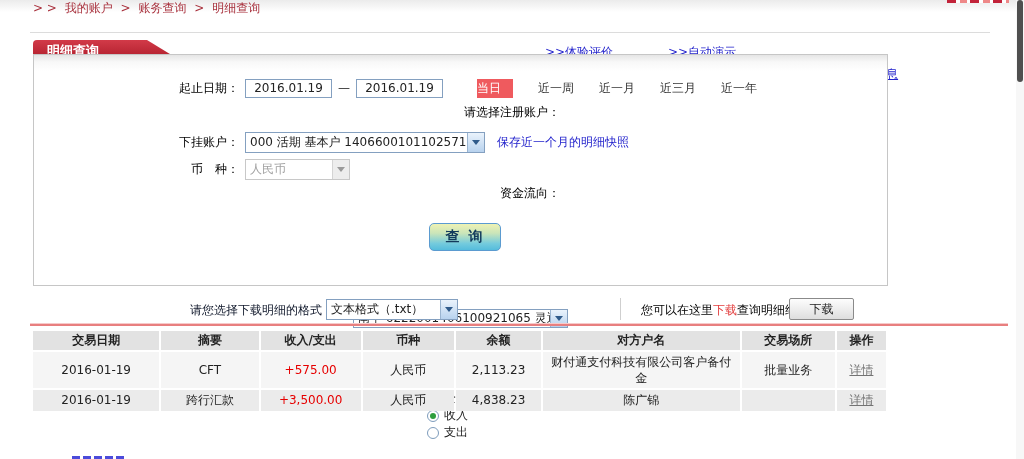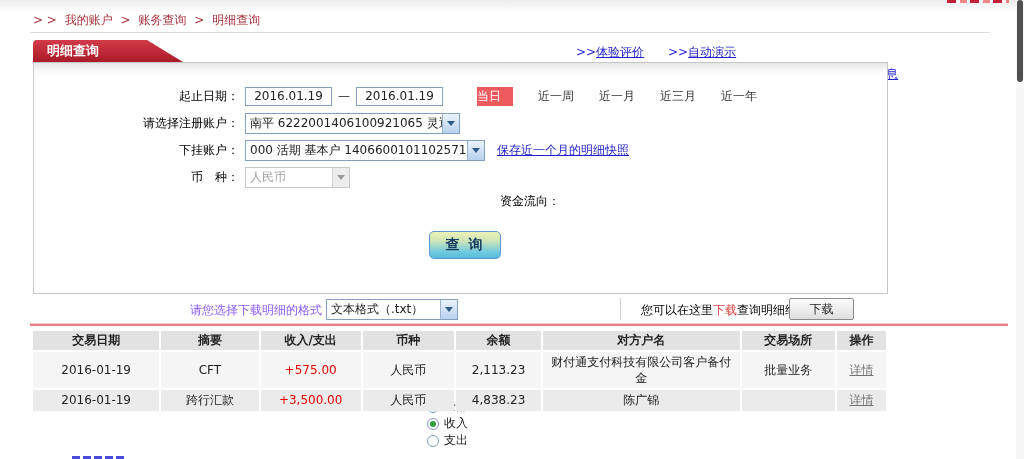--- a/index.html
+++ b/index.html
@@ -9,76 +9,76 @@
     font-size: 12px; color:#222; background:#fff; position:relative;
   }
   .top-fade { position:absolute; left:0; top:0; width:1024px; height:12px;
     background:linear-gradient(#ebebeb,#ffffff); }
   .red-sliver { position:absolute; left:947px; top:0; width:62px; height:3px;
     background:repeating-linear-gradient(90deg,#c2233a 0 9px,#fff 9px 13px,#e88 13px 20px,#fff 20px 23px); }
   .scrollbar { position:absolute; right:0; top:0; width:8px; height:459px; background:#f7f7f7; }
   .scroll-thumb { position:absolute; right:1px; top:0; width:6px; height:82px;
     background:#4f4f4f; border-radius:3px; }
 
-  .breadcrumb { position:absolute; left:33px; top:12px; color:#a8303c; font-size:12px; }
+  .breadcrumb { position:absolute; left:33px; top:0; color:#a8303c; font-size:12px; }
   .breadcrumb span { margin-right:4px; }
   .crumb { cursor:pointer; }
   .divider { position:absolute; left:30px; top:32px; width:960px; border-top:1px solid #dcdcdc; }
 
   .tab { position:absolute; left:33px; top:40px; width:150px; height:22px;
     background:linear-gradient(#d23a48,#aa1a27);
     clip-path:polygon(0 0,76% 0,100% 100%,0 100%);
     border-top-left-radius:4px; color:#fff; font-weight:bold; font-size:13px;
     line-height:22px; padding-left:14px; }
 
   .hdr-link { position:absolute; top:44px; color:#2323cc; font-size:12px; cursor:pointer; white-space:nowrap; }
   .hdr-link .lbl { text-decoration:underline; }
-  .hl-1 { left:576px; } .hl-2 { left:668px; } .hl-3 { left:806px;margin-top:22px; }
-
-  .panel { position:absolute; left:33px; top:62px; width:855px; height:232px;
+  .hl-1 { left:545px; } .hl-2 { left:668px; } .hl-3 { left:806px;margin-top:22px; }
+
+  .panel { position:absolute; left:33px; top:54px; width:855px; height:232px;
     border:1px solid #c6c6c6;
     background:linear-gradient(#e5e5e5,#f8f8f8 7px,#ffffff 16px); }
   .frow { position:absolute; left:0; display:flex; align-items:center; height:22px; width:100%; }
   .frow .flabel { width:205px; text-align:right; margin-right:6px; color:#000; flex:0 0 205px; }
-  .r1 { top:22px; } .r2 { top:49px; } .r3 { top:76px; } .r4 { top:103px; } .r5 { top:130px;flex-direction:column; }
+  .r1 { top:22px; } .r2 { top:49px;flex-direction:column; } .r3 { top:76px; } .r4 { top:103px; } .r5 { top:130px;flex-direction:column; }
 
   .date-input { width:87px; height:19px; border:1px solid #84a0c0; font-family:inherit;
     font-size:12px; text-align:center; color:#222; background:#fff; }
   .dash { margin:0 6px; color:#333; }
   .today-btn { margin-left:34px; width:36px; height:19px; background:#ef5a5e; color:#fff;
     line-height:19px; font-size:12px; cursor:pointer; }
   .qr { margin-left:25px; color:#333; cursor:pointer; }
 
   .fakesel { height:21px; border:1px solid #84a0c0; background:#fff; display:flex;
     align-items:center; cursor:pointer; }
   .fakesel .txt { flex:1; padding:0 4px; white-space:nowrap; overflow:hidden; }
   .sel-arrow { width:17px; align-self:stretch; border-left:1px solid #9ab4d0;
     background:linear-gradient(#eaf3fc,#b8d2ee); display:flex; align-items:center; justify-content:center; }
   .sel-arrow i { width:0; height:0; border:4px solid transparent; border-top:5px solid #2f5a8a; margin-top:4px; }
   .sel-account { width:215px; } .sel-sub { width:240px; }
   .sel-ccy { width:105px; border-color:#c8c8c8; cursor:default; }
   .sel-ccy .txt { color:#a2a2a2; }
   .sel-ccy .sel-arrow { border-left:1px solid #d4d4d4; background:#ededed; }
   .sel-ccy .sel-arrow i { border-top-color:#9a9a9a; }
-  .snap-link { margin-left:12px; color:#2323cc; text-decoration:underline; cursor:pointer; }
+  .snap-link { margin-left:12px; color:#2323cc; cursor:pointer; }
 
   .radio-item { display:flex; align-items:center; margin-right:26px; cursor:pointer; }
   .radio { width:12px; height:12px; border:1px solid #7e9cbc; border-radius:50%;
     background:#fff; display:inline-block; position:relative; margin-right:5px; }
   .radio.checked::after { content:""; position:absolute; left:2px; top:2px; width:6px; height:6px;
     background:#2e9e3e; border-radius:50%; }
 
   .query-btn { position:absolute; left:395px; top:168px; width:72px; height:28px;
     border:1px solid #5b9bd0; border-radius:5px;
     background:linear-gradient(#eef2b4,#cbe5b9 35%,#74cbdd 75%,#55bcdc);
     font-family:inherit; font-size:14px; font-weight:bold; color:#123a5c;
     letter-spacing:2px; cursor:pointer; }
 
   .dl-row { position:absolute; left:0; top:298px; width:1024px; height:24px; }
-  .dl-fmt-label { position:absolute; left:190px; top:4px; color:#8b5cf6; }
+  .dl-fmt-label { position:absolute; left:190px; top:4px; color:#0f172a; }
   .dl-sel { position:absolute; left:326px; top:1px; width:132px;gap:12px; }
   .dl-vline { position:absolute; left:620px; top:0; width:1px; height:22px; background:#cfcfcf; }
   .dl-hint { position:absolute; left:641px; top:4px; color:#000; }
   .dl-hint .hot { color:#e23c3c; }
   .dl-btn { position:absolute; left:789px; top:0; width:65px; height:22px;
     border:1px solid #8a8a8a; border-radius:2px; background:linear-gradient(#fdfdfd,#dedede);
     font-family:inherit; font-size:12px; color:#222; cursor:pointer; }
 
   .pink-line { position:absolute; left:30px; top:323px; width:978px; height:3px;
     border-top:1px solid #f6caca; background:#e87f7f; }

